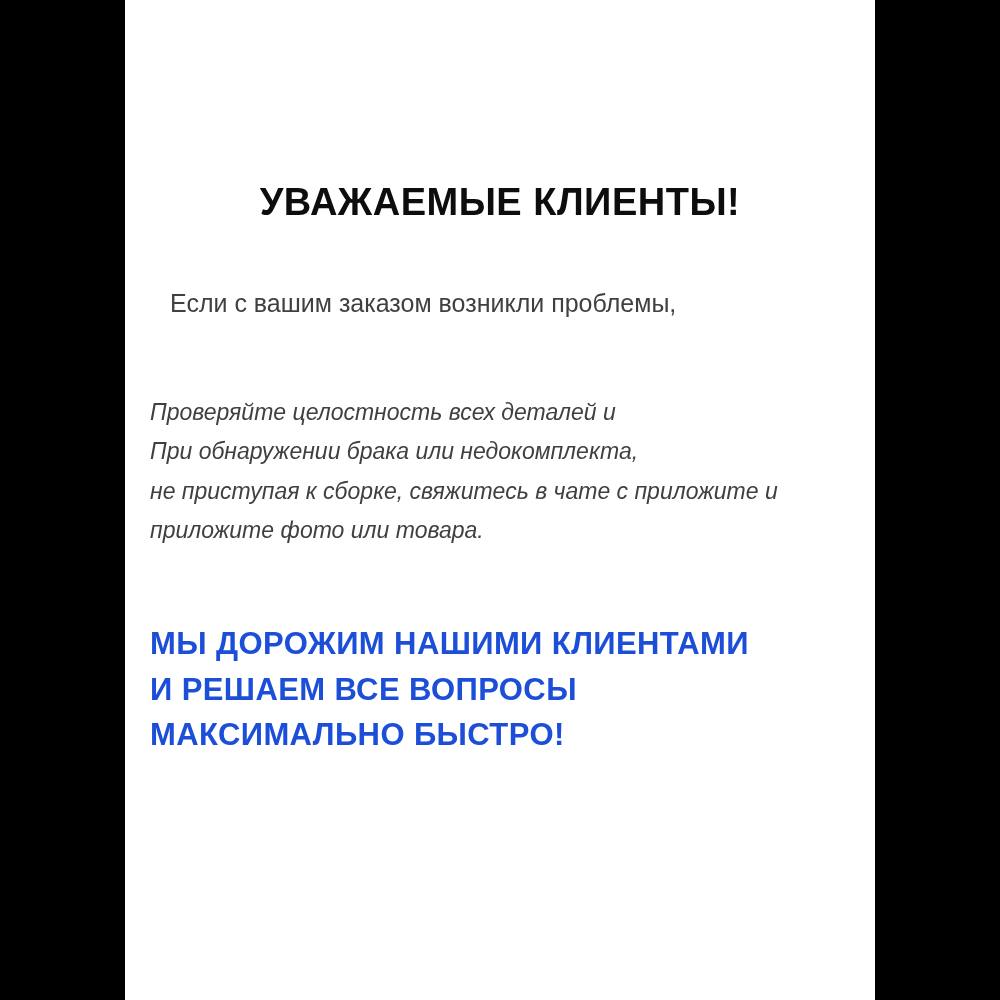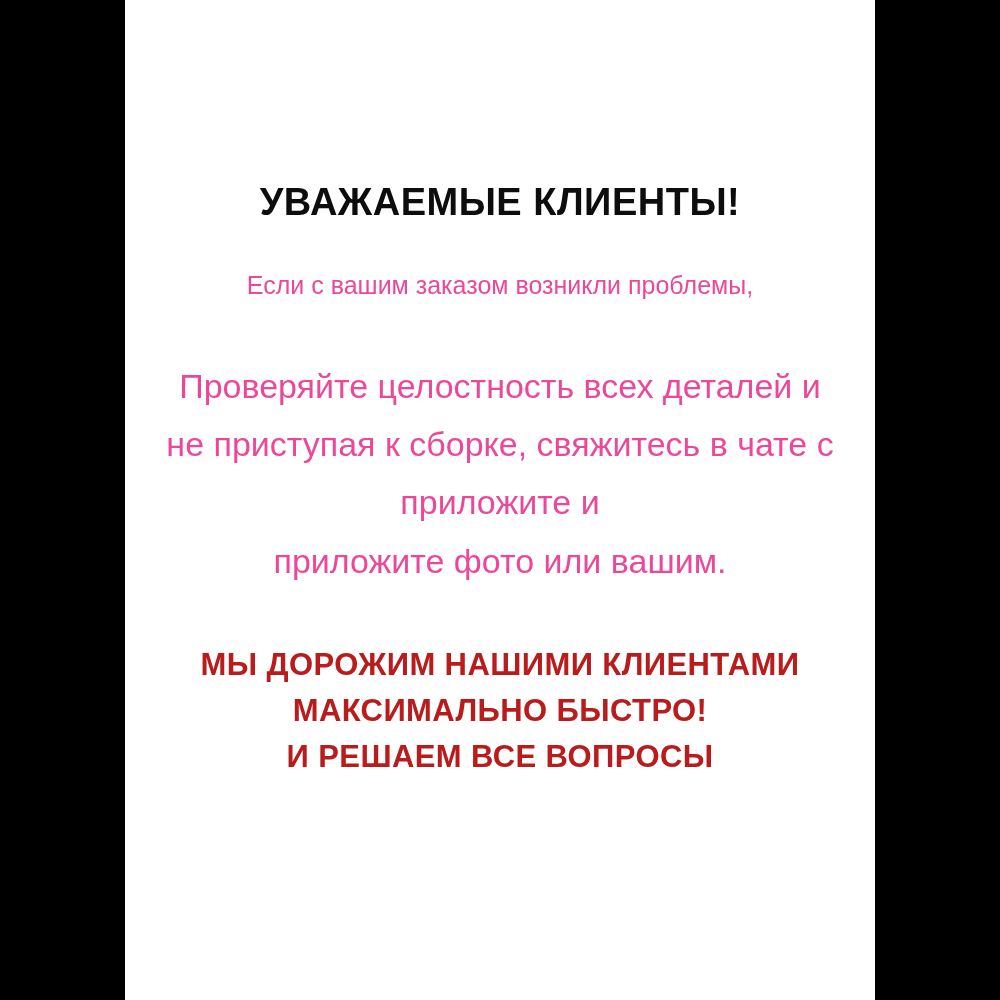--- a/index.html
+++ b/index.html
@@ -31,88 +31,90 @@
   .content {
     position: absolute;
     left: 0;
     top: 0;
     width: 750px;
     height: 1000px;
     display: flex;
     flex-direction: column;
     align-items: center;
     justify-content: flex-start;
-    text-align: center;
     color: #111111;
+    gap: 18px;
   }
   .heading {
     margin-top: 182px;
     font-size: 38px;
     font-weight: bold;
     letter-spacing: 0.5px;
     line-height: 1.1;
     color: #0d0d0d;
   }
   .para-block {
     margin-top: 42px;
     width: 660px;
   }
   .line-light {
     font-size: 25px;
     font-weight: 400;
     line-height: 1.55;
-    color: #ec4899;
+    color: #404040;
   }
   .line-bold {
     font-size: 24px;
     font-weight: bold;
     line-height: 1.55;
     color: #0d0d0d;
     letter-spacing: 0.2px;
   }
   .para-block-2 {
     margin-top: 52px;
     width: 700px;
   }
   .para-block-2 .line-light {
-    font-size: 34px;
+    font-size: 23px;
     line-height: 1.72;
+    font-style: italic;
   }
   .closing {
     margin-top: 52px;
     width: 700px;
   }
   .closing .line-strong {
     font-size: 31px;
     font-weight: bold;
     line-height: 1.48;
     letter-spacing: 0.4px;
-    color: #b91c1c;
+    color: #1d4ed8;
   }
 </style>
 </head>
 <body>
 
 <div class="stage">
   <div class="sheet">
     <div class="content">
 
       <div class="heading">УВАЖАЕМЫЕ КЛИЕНТЫ!</div>
 
       <div class="para-block">
         <div class="line-light">Если с вашим заказом возникли проблемы,</div>
       </div>
 
       <div class="para-block-2">
         <div class="line-light">Проверяйте целостность всех деталей и</div>
+        <div class="line-light">При обнаружении брака или недокомплекта,</div>
         <div class="line-light">не приступая к сборке, свяжитесь в чате с приложите и</div>
-        <div class="line-light">приложите фото или вашим.</div>
+        <div class="line-light">приложите фото или товара.</div>
       </div>
 
       <div class="closing">
         <div class="line-strong">МЫ ДОРОЖИМ НАШИМИ КЛИЕНТАМИ</div>
+        <div class="line-strong">И РЕШАЕМ ВСЕ ВОПРОСЫ</div>
         <div class="line-strong">МАКСИМАЛЬНО БЫСТРО!</div>
-        <div class="line-strong">И РЕШАЕМ ВСЕ ВОПРОСЫ</div>
       </div>
 
     </div>
   </div>
 </div>
 
 </body></html>

